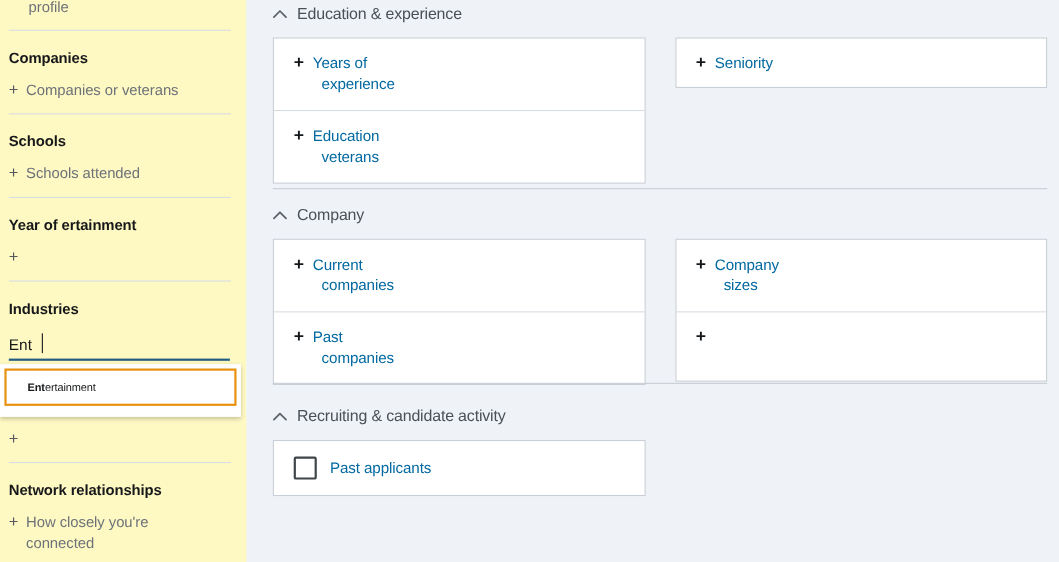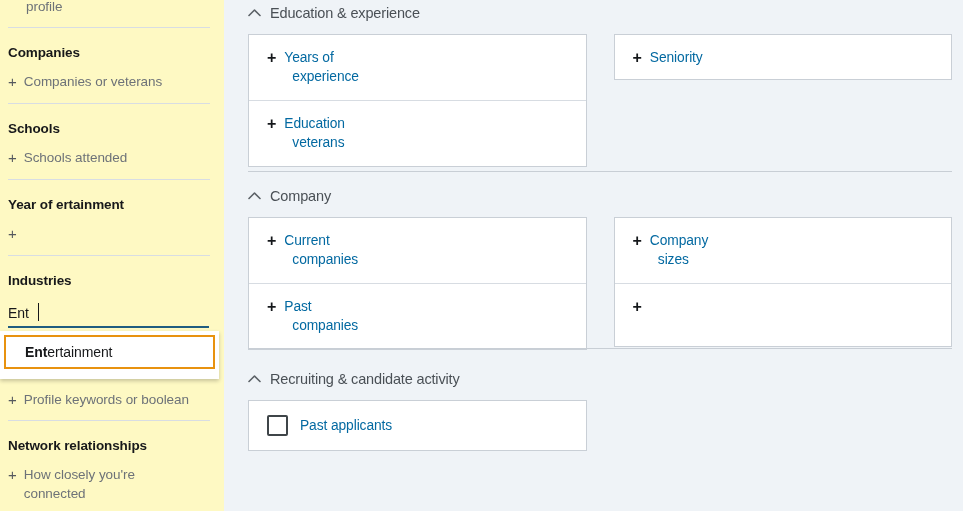--- a/index.html
+++ b/index.html
@@ -113,21 +113,21 @@
   }
   .ta-option {
     margin: 0 4px;
     height: 34px;
     display: flex;
     align-items: center;
     padding-left: 19px;
     box-sizing: border-box;
     border: 2px solid #e8920f;
     background: #ffffff;
-    font-size: 14px;
+    font-size: 10px;
     color: #17181a;
     letter-spacing: -0.1px;
   }
   .ta-option b { font-weight: bold; }
 
   
   .panel {
     position: absolute;
     left: 224px;
     top: 0;
@@ -245,21 +245,20 @@
 
       <div class="abs sb-heading" style="left:8px; top:196px;">Year of ertainment</div>
       <div class="abs sb-add" style="left:8px; top:224px; width:200px;">
         <span class="sb-plus">+</span>
       </div>
 
       <div class="abs sb-heading" style="left:8px; top:272px;">Industries</div>
 
       <div class="abs sb-add" style="left:8px; top:390px; width:205px;">
         <span class="sb-plus">+</span>
-        <span>Profile keywords or boolean</span>
       </div>
 
       <div class="abs sb-heading" style="left:8px; top:437px;">Network relationships</div>
       <div class="abs sb-add" style="left:8px; top:465px; width:185px;">
         <span class="sb-plus">+</span>
         <span>How closely you're connected</span>
       </div>
     </div>
 
     <div class="abs sb-divider" style="top:27px; left:0; right:0;"></div>

